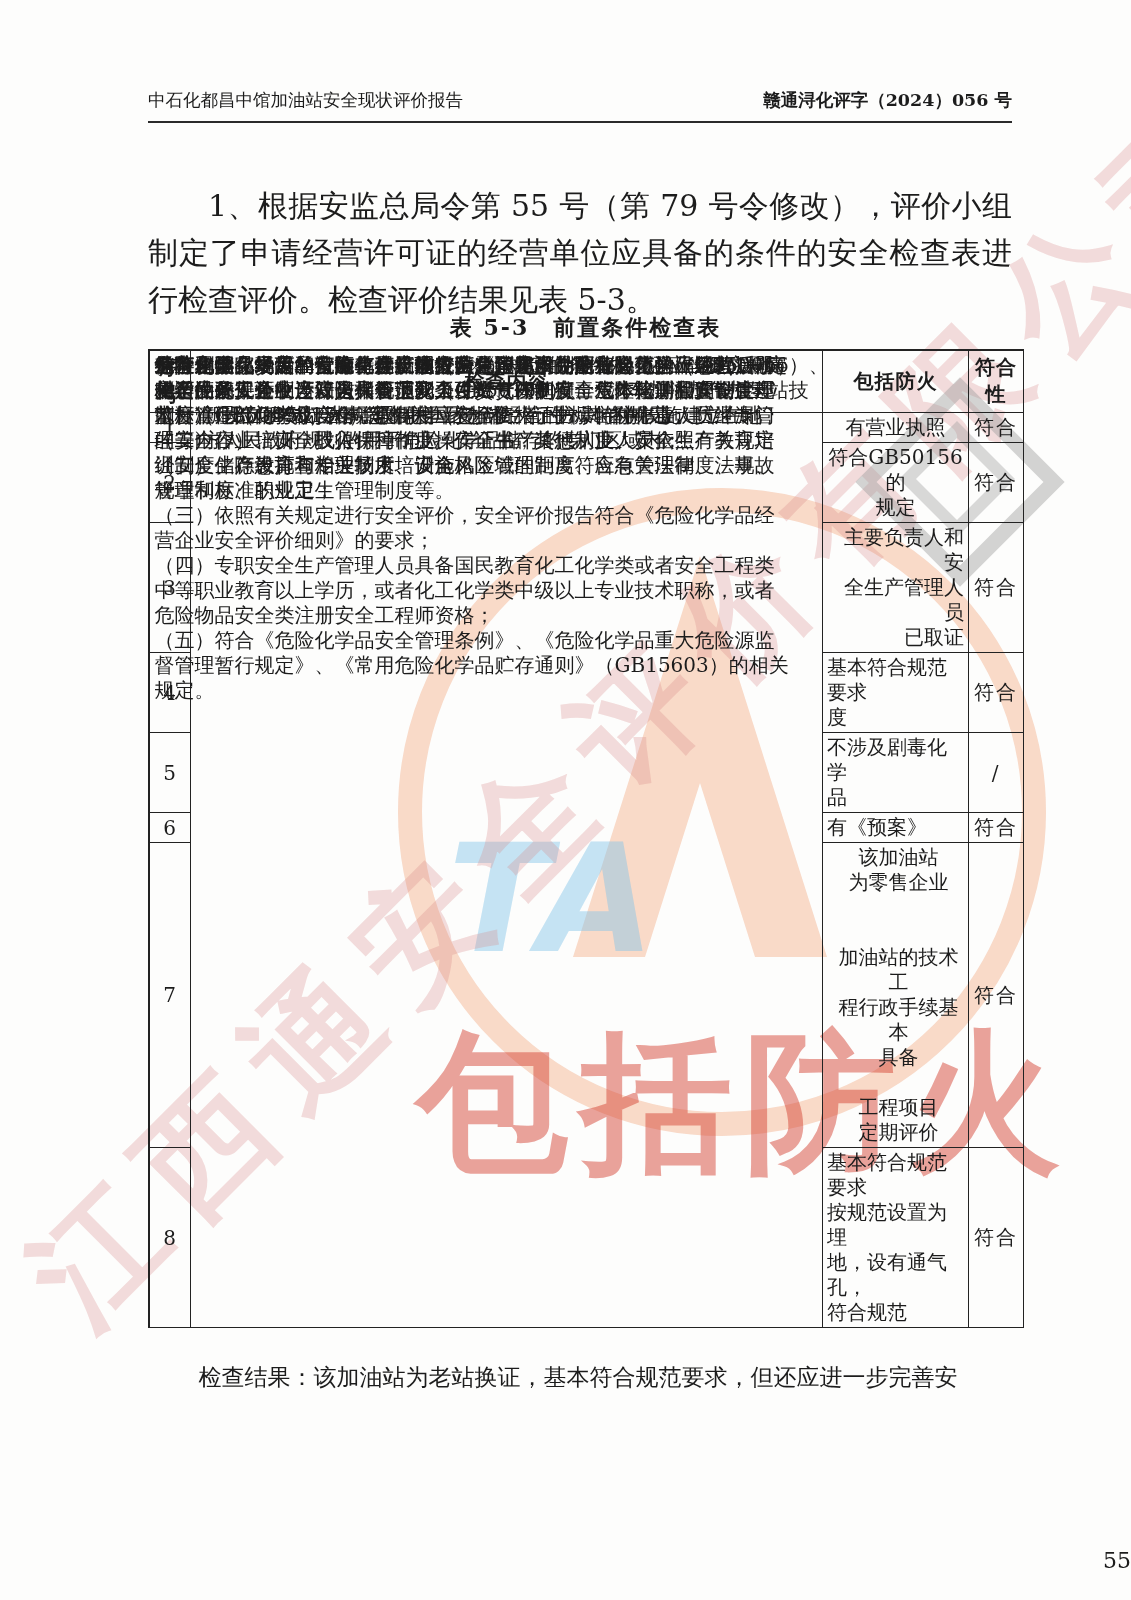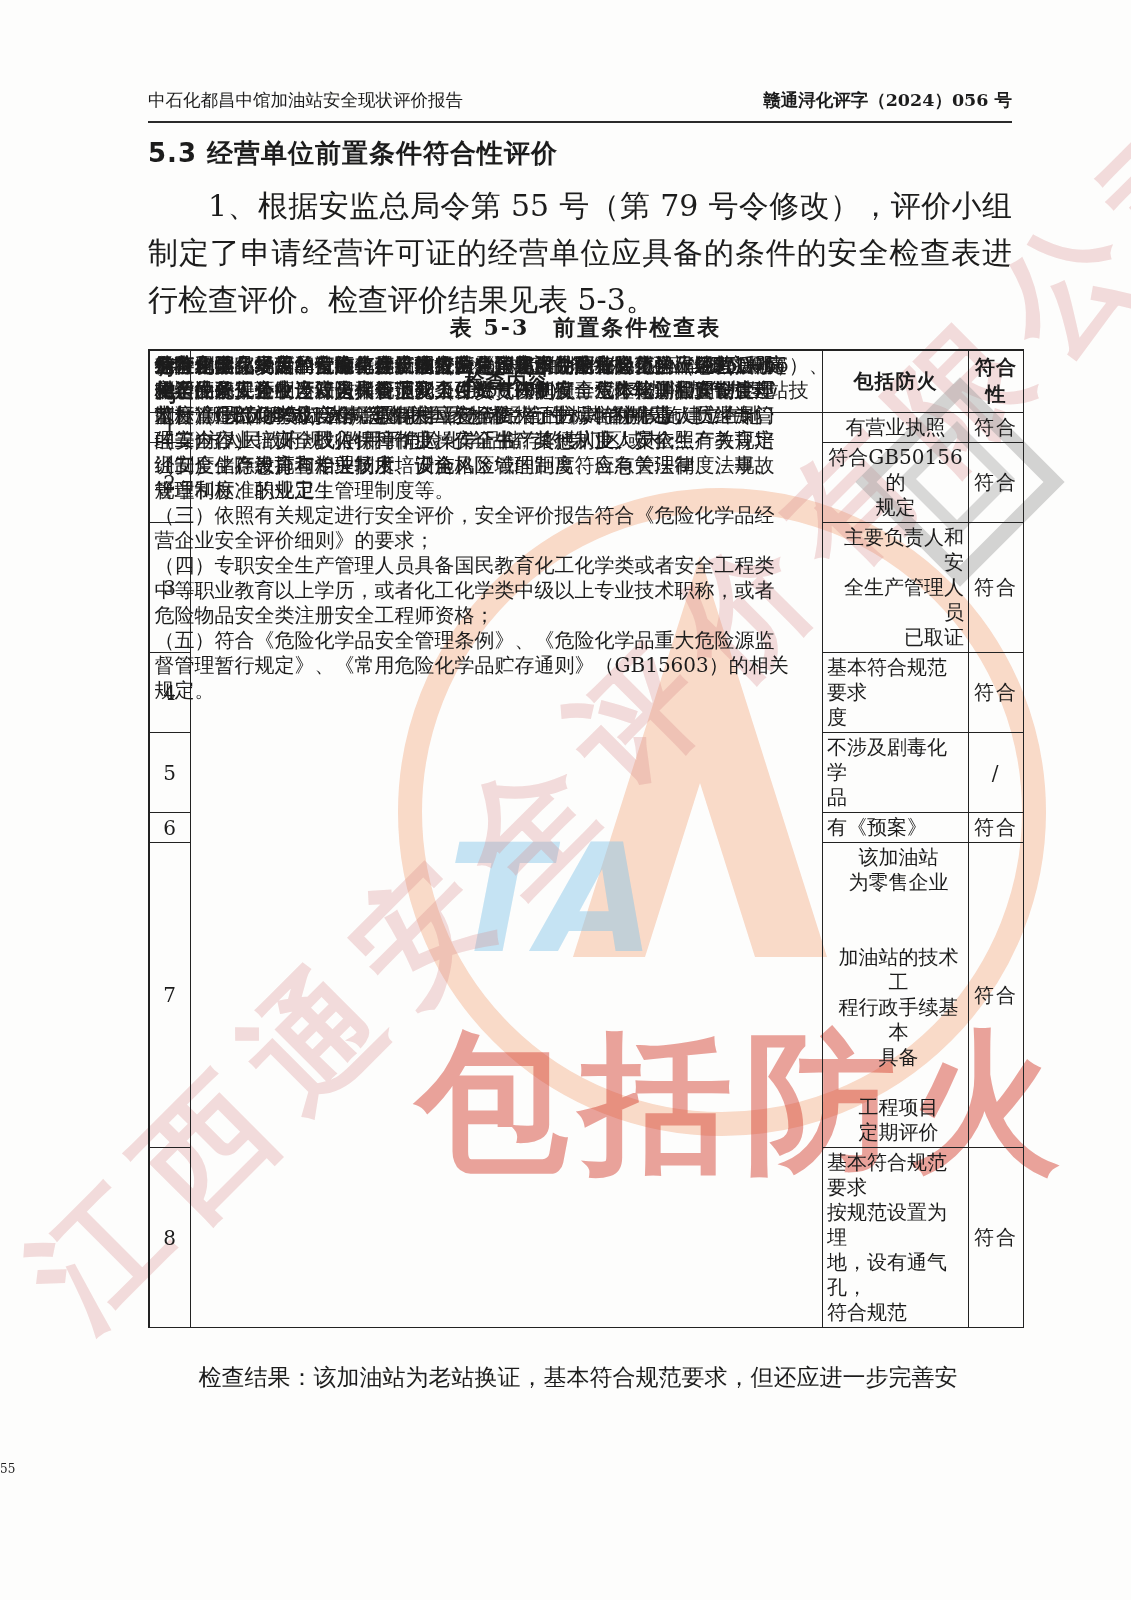--- a/index.html
+++ b/index.html
@@ -79,22 +79,22 @@
   .check-table td.status{
     padding:2px 4px;line-height:25px;white-space:pre-line;word-break:break-all;
     text-align:left;
   }
   .check-table td.conform{text-align:center;padding:1px 0;letter-spacing:2px;}
   .result-note{
     position:absolute;left:148px;top:1362px;width:880px;margin:0;
     font-size:23px;text-indent:2.2em;white-space:nowrap;overflow:hidden;
   }
   .page-number{
-    position:absolute;left:0;top:1462px;width:100%;
-    text-align:left;font-size:12px;
+    position:absolute;left:0;top:1548px;width:100%;
+    text-align:right;font-size:22px;
   }
 </style>
 </head>
 <body>
 
 <div class="page">
 
   <div class="wm wm-ring"></div>
   <svg class="wm" style="left:0;top:0" width="1131" height="1600">
     <path d="M700,556 L573,957 L645,957 L700,783 L755,957 L827,957 Z" fill="rgba(240,150,100,0.34)"></path>
@@ -105,21 +105,20 @@
   <div class="wm wm-diamond-outer"></div>
   <div class="wm wm-diamond-inner"></div>
 
   <div class="content">
 
     <div class="page-header">
       <span class="hdr-left">中石化都昌中馆加油站安全现状评价报告</span>
       <span class="hdr-right">赣通浔化评字（2024）056 号</span>
     </div>
 
-    <h2 class="section-title">5.3 经营单位前置条件符合性评价</h2>
 
     <p class="intro">1、根据安监总局令第 55 号（第 79 号令修改），评价小组制定了申请经营许可证的经营单位应具备的条件的安全检查表进行检查评价。检查评价结果见表 5-3。</p>
 
     <div class="table-title">表 5-3　前置条件检查表</div>
 
     <table class="check-table">
       <colgroup>
         <col style="width:42px">
           <col style="width:632px">
         <col style="width:146px">

